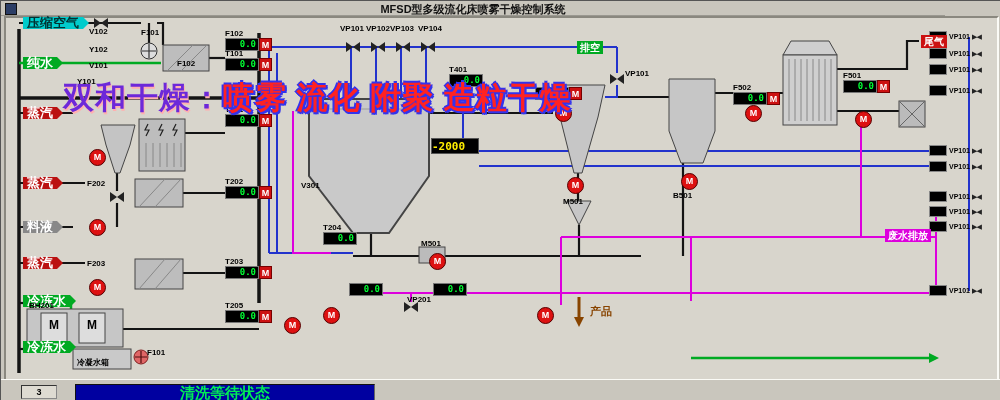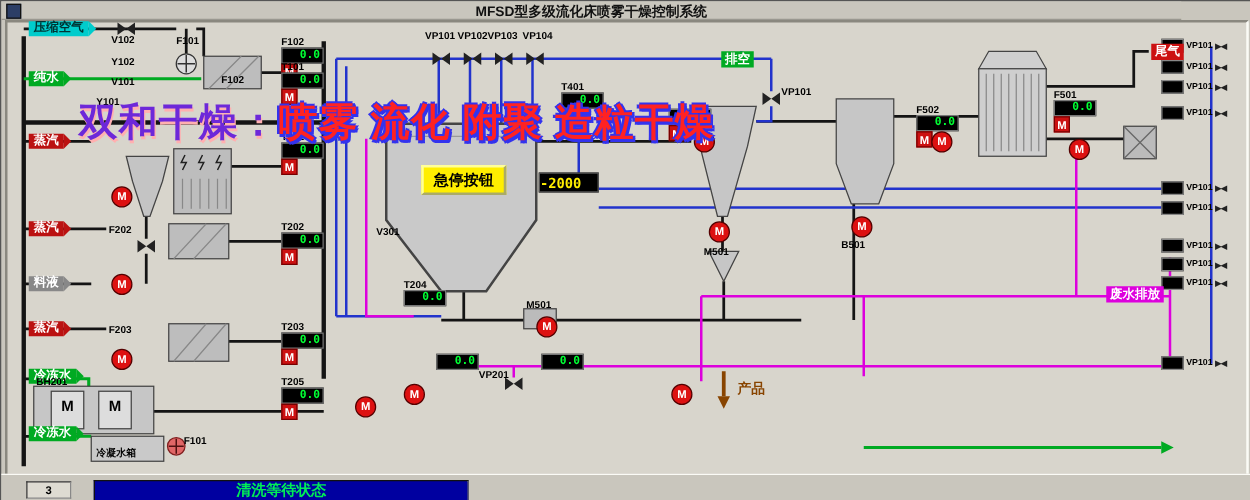--- a/index.html
+++ b/index.html
@@ -10,31 +10,31 @@
   .app-icon{position:absolute;left:4px;top:2px;width:10px;height:10px;background:#2c3e66;border:1px solid #111;}
   .wtitle{position:absolute;left:0;right:0;top:1px;text-align:center;font-size:11px;font-weight:bold;color:#111;}
   .maker{position:absolute;right:6px;top:2px;font-size:10px;font-weight:bold;color:#111;}
   
   .panel{position:absolute;left:3px;top:15px;width:991px;height:362px;background:#d8d5cc;
          border-top:2px solid #8a887f;border-left:2px solid #8a887f;border-right:2px solid #fbfbf6;border-bottom:2px solid #fbfbf6;}
   .stage{position:absolute;left:0;top:0;z-index:6;}
   .layer{position:absolute;left:0;top:0;width:1000px;height:400px;z-index:10;pointer-events:none;}
   .layer > *{pointer-events:auto;}
   
-  .feed{position:absolute;height:12px;line-height:12px;padding:0 4px;font-size:10px;font-weight:bold;
+  .feed{position:absolute;height:12px;line-height:12px;padding:0 4px;font-size:13px;font-weight:bold;
         background:var(--bg,#999);color:var(--fg,#fff);white-space:nowrap;}
   .feed::after{content:"";position:absolute;right:-6px;top:0;border-top:6px solid transparent;border-bottom:6px solid transparent;border-left:6px solid var(--bg,#999);}
   
   .ptag{position:absolute;font-size:8px;font-weight:bold;color:#000;line-height:9px;white-space:nowrap;}
   .ptag.mbox span{font-size:12px;}
   
   .disp{position:absolute;width:50px;}
   .dtag{display:block;font-size:8px;font-weight:bold;color:#000;line-height:9px;}
   .dtag:empty{display:none;}
-  .drow{display:flex;height:13px;flex-direction:column;}
+  .drow{display:flex;height:13px;}
   .dval{background:#000;color:#00ff33;font-family:"DejaVu Sans Mono",monospace;font-size:9px;font-weight:bold;
         line-height:11px;width:34px;text-align:right;padding-right:2px;border:1px solid #777;box-sizing:border-box;}
   .dbadge{width:13px;height:13px;background:#cc1111;color:#fff;font-size:9px;font-weight:bold;text-align:center;line-height:13px;border:1px solid #700;box-sizing:border-box;}
   .dbadge:empty{display:none;}
   
   .pump{position:absolute;width:15px;height:15px;border-radius:50%;background:#dd1111;border:1px solid #550000;
         color:#fff;font-size:9px;font-weight:bold;text-align:center;line-height:15px;cursor:pointer;}
   
   .rvalve{position:absolute;display:flex;align-items:center;gap:2px;cursor:pointer;}
   .rv-box{width:16px;height:9px;background:#000;border:1px solid #888;}
@@ -53,21 +53,21 @@
   
   .watermark{position:absolute;left:62px;top:76px;z-index:60;pointer-events:none;white-space:nowrap;
              font-size:31px;font-weight:bold;letter-spacing:1px;font-family:"Liberation Sans",sans-serif;}
   .wm1{color:#6d28d9;text-shadow:1px 2px 0 #ffb0b0;}
   .wm2{color:#ff2222;text-shadow:-2px 0 0 #3333ee,2px 0 0 #3333ee,0 -2px 0 #3333ee,0 2px 0 #3333ee,2px 2px 0 #3333ee;}
   
   .bottombar{position:absolute;left:0;top:378px;width:1000px;height:22px;background:#c9c6bd;border-top:1px solid #fbfbf6;z-index:30;}
   .counter{position:absolute;left:20px;top:5px;width:34px;height:12px;background:#dedbd2;border:1px inset #888;
            font-size:9px;font-weight:bold;text-align:center;line-height:12px;color:#000;}
   .statusbar{position:absolute;left:74px;top:4px;width:298px;height:15px;background:#0000a0;border:1px inset #666;
-             color:#00ee55;font-size:12px;font-weight:bold;text-align:center;line-height:15px;}
+             color:#00ee55;font-size:15px;font-weight:bold;text-align:center;line-height:15px;}
   .cbtn{position:absolute;top:381px;height:17px;background:#d4d1c8;border:2px outset #f2f0ea;
         font-family:"Liberation Sans",sans-serif;font-size:10px;font-weight:bold;color:#000;line-height:12px;
         padding:0;cursor:pointer;white-space:nowrap;}
   .cbtn.dark{background:#1c1c2e;color:#f0f0f0;border-color:#555;}
   .cbtn.green{background:#00bb33;color:#00280a;border-color:#7fe09a;}
   .bicon{display:none;}
   .alarm .bicon{display:inline-block;width:0;height:0;border:4px solid transparent;border-right:6px solid #2233cc;vertical-align:middle;margin-right:1px;}
 </style>
 </head>
 <body>
@@ -266,21 +266,21 @@
       <div class="ptag" style="left: 365px; top: 23px;"><span>VP102</span></div>
 
       <div class="ptag" style="left: 389px; top: 23px;"><span>VP103</span></div>
 
       <div class="ptag" style="left: 417px; top: 23px;"><span>VP104</span></div>
 
       <div class="ptag" style="left: 624px; top: 68px;"><span>VP101</span></div>
 
       <div class="ptag" style="left: 300px; top: 180px;"><span>V301</span></div>
 
-      <div class="ptag" style="left: 382px; top: 294px;"><span>VP201</span></div>
+      <div class="ptag" style="left: 406px; top: 294px;"><span>VP201</span></div>
 
       <div class="ptag" style="left: 420px; top: 238px;"><span>M501</span></div>
 
       <div class="ptag" style="left: 562px; top: 196px;"><span>M501</span></div>
 
       <div class="ptag" style="left: 672px; top: 190px;"><span>B501</span></div>
 
       <div class="ptag" style="left: 28px; top: 300px;"><span>BH201</span></div>
 
       <div class="ptag" style="left: 76px; top: 357px;"><span>冷凝水箱</span></div>
@@ -497,21 +497,20 @@
 
       <div class="pbadge" style="left: 576px; top: 40px; --bg: #00aa22; --fg: #ffffff;"><span>排空</span></div>
 
       <div class="pbadge" style="left: 920px; top: 34px; --bg: #cc1111; --fg: #ffffff;"><span>尾气</span></div>
 
       <div class="pbadge" style="left: 884px; top: 228px; --bg: #dd00dd; --fg: #ffffff;"><span>废水排放</span></div>
 
       <div class="pbadge plain" style="left: 586px; top: 304px; --bg: transparent; --fg: #884400;"><span>产品</span></div>
     </div>
 
-  <button class="estop">急停按钮</button>
   <div class="level">-2000</div>
 
   <div class="watermark">
     <span class="wm1">双和干燥：</span><span class="wm2">喷雾 流化 附聚 造粒干燥</span>
   </div>
 
   <div class="titlebar">
     <span class="app-icon"></span>
     <span class="wtitle">MFSD型多级流化床喷雾干燥控制系统</span>
   </div>

